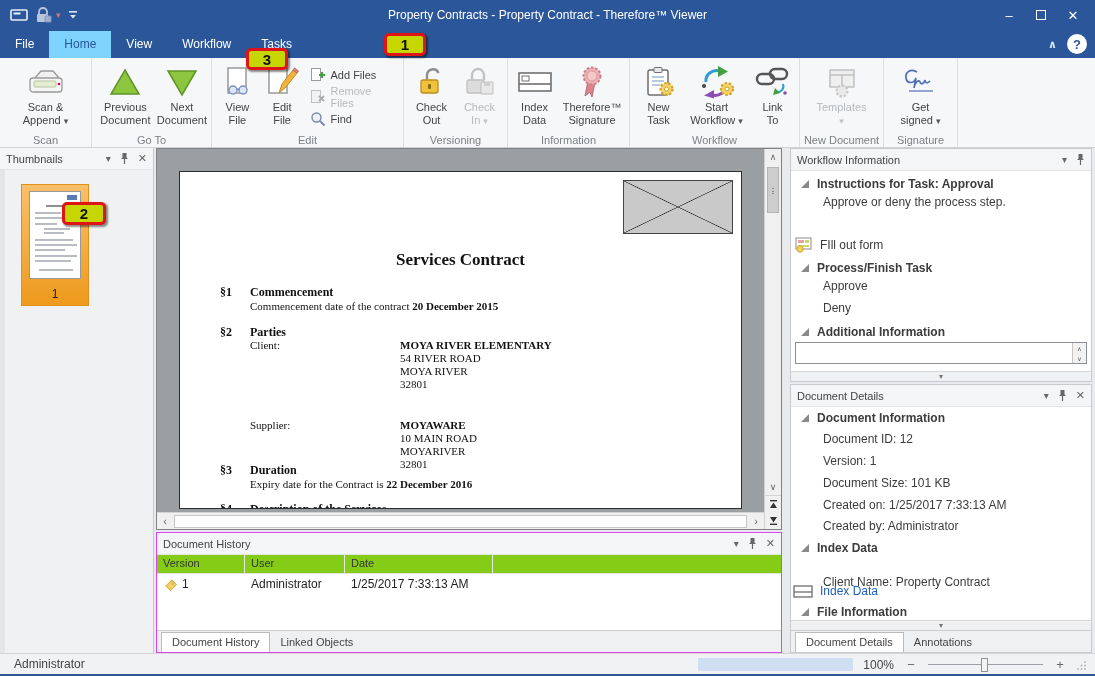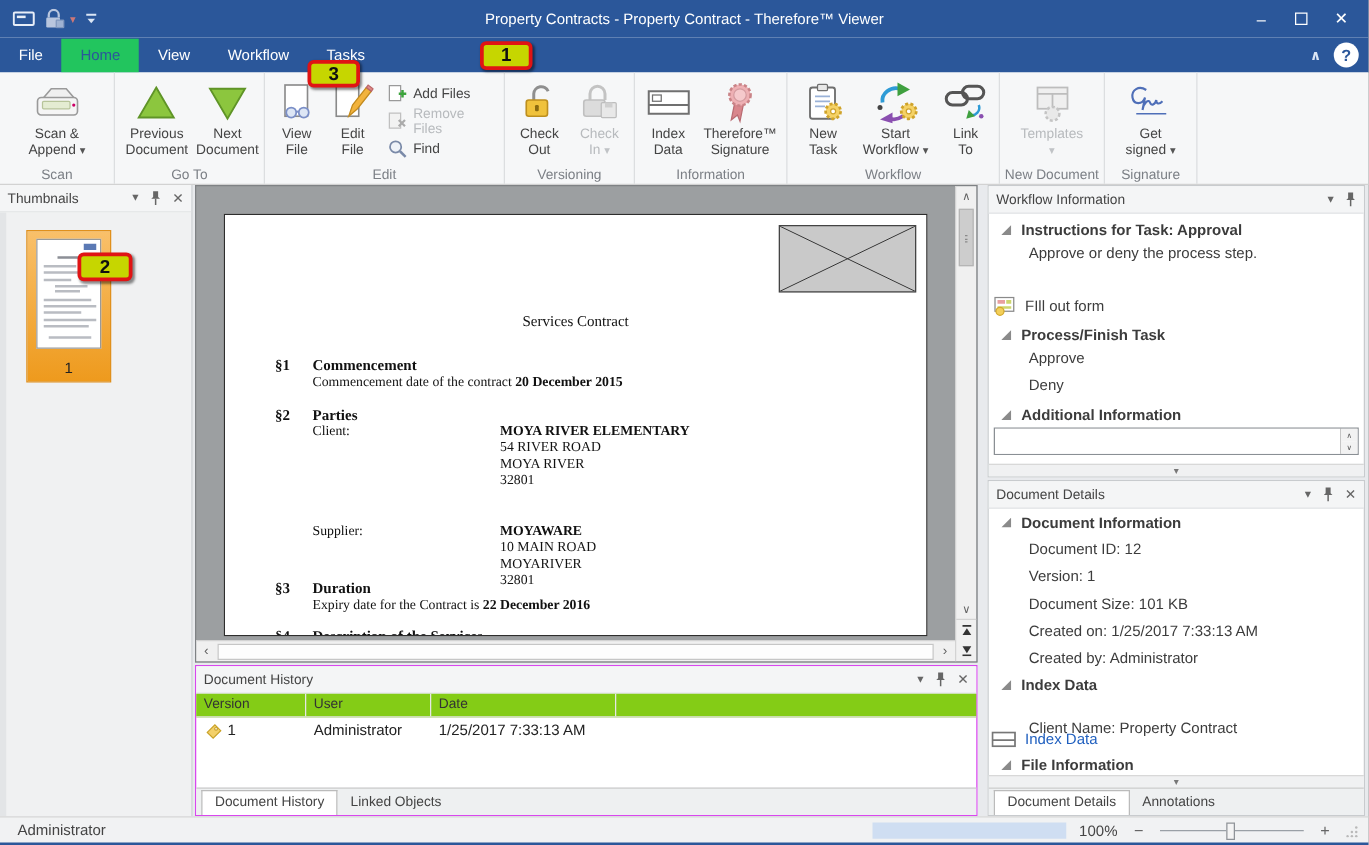--- a/index.html
+++ b/index.html
@@ -13,21 +13,21 @@
   .titlebar { position:absolute; left:0; top:0; width:1095px; height:30px; background:#2b579a; display:flex; align-items:center; }
   .qat { display:flex; align-items:center; gap:6px; padding-left:10px; }
   .qat .qbtn { display:flex; align-items:center; gap:2px; color:#cfe0f5; }
   .title-text { position:absolute; left:0; right:0; top:8px; text-align:center; color:#fff; font-size:12px; pointer-events:none; }
   .wincontrols { position:absolute; right:6px; top:0; height:30px; display:flex; align-items:center; }
   .winbtn { width:32px; height:28px; display:flex; align-items:center; justify-content:center; color:#fff; font-size:13px; }
   .maxbox { width:10px; height:10px; border:1px solid #fff; display:inline-block; }
   
   .tabrow { position:absolute; left:0; top:30px; width:1095px; height:28px; background:#2b579a; display:flex; align-items:flex-end; }
   .rtab { padding:6px 15px 7px 15px; color:#fff; font-size:12px; }
-  .rtab.active { background:#22c55e; color:#2b579a; }
+  .rtab.active { background:#7dd3fc; color:#2b579a; }
   .tab-right { position:absolute; right:8px; top:34px; display:flex; align-items:center; gap:10px; }
   .collapse-chevron { color:#dbe6f5; font-size:11px; font-weight:bold; }
   .helpbtn { width:20px; height:20px; border-radius:50%; background:#fff; color:#2b579a; font-weight:bold; font-size:13px; display:flex; align-items:center; justify-content:center; }
   
   .ribbon { position:absolute; left:0; top:58px; width:1095px; height:90px; background:#f6f7f8; border-bottom:1px solid #d2d2d2; display:flex; }
   .rgroup { position:relative; border-right:1px solid #dcdee0; display:flex; flex-direction:column; padding:2px 4px 16px 4px; }
   .rgroup-label { position:absolute; bottom:1px; left:0; right:0; text-align:center; font-size:11px; color:#7b7f85; }
   .rbuttons { display:flex; flex:1; align-items:flex-start; justify-content:center; gap:2px; }
   .rbtn { display:flex; flex-direction:column; align-items:center; padding-top:3px; }
   .rbtn .ric { height:38px; display:flex; align-items:center; justify-content:center; }
@@ -51,21 +51,21 @@
   .thumb-page { position:absolute; left:7px; top:6px; width:52px; height:88px; background:#fff; border:1px solid #999; }
   .tline { position:absolute; height:2px; background:#b9bcc2; }
   .thumb-num { position:absolute; bottom:4px; left:0; right:0; text-align:center; font-size:12px; color:#222; }
   
   .viewer { position:absolute; left:156px; top:0; width:626px; height:382px; background:#9c9fa1; border:1px solid #7f8285; }
   .page { position:absolute; left:22px; top:22px; width:563px; height:338px; background:#fff; border:1px solid #2d2d2d; overflow:hidden;
           font-family:"Liberation Serif","DejaVu Serif",serif; color:#111; }
   .ph-img { position:absolute; left:443px; top:8px; width:110px; height:54px; background:#c9c9c9; border:1px solid #444;
     background-image:linear-gradient(to top right, transparent calc(50% - 0.7px), #333, transparent calc(50% + 0.7px)),
                      linear-gradient(to bottom right, transparent calc(50% - 0.7px), #333, transparent calc(50% + 0.7px)); }
-  .doc-title { position:absolute; left:0; right:0; top:78px; text-align:center; font-size:12px; font-weight:normal; }
+  .doc-title { position:absolute; left:0; right:0; top:78px; text-align:center; font-size:17px; font-weight:bold; }
   .sec-num { position:absolute; left:40px; font-weight:bold; font-size:12px; }
   .sec-head { position:absolute; left:70px; font-weight:bold; font-size:12px; }
   .sec-body { position:absolute; left:70px; font-size:11px; }
   .addr-label { position:absolute; left:70px; font-size:11px; }
   .addr-val { position:absolute; left:220px; font-size:11px; }
   .bold { font-weight:bold; }
   
   .vscroll { position:absolute; right:0; top:0; width:17px; bottom:0; background:#f0f0f0; border-left:1px solid #d3d3d3; }
   .vs-btn { height:16px; display:flex; align-items:center; justify-content:center; color:#606060; font-size:9px; }
   .vs-thumb { position:absolute; left:2px; right:2px; top:18px; height:46px; background:#cdcdcd; border:1px solid #b5b5b5; }

